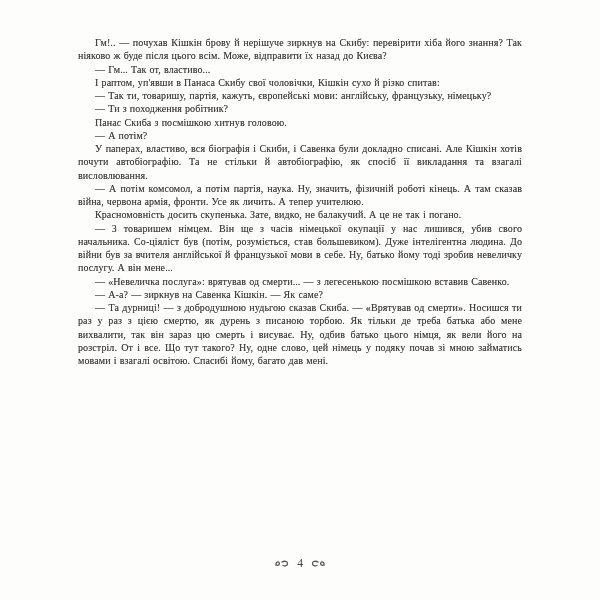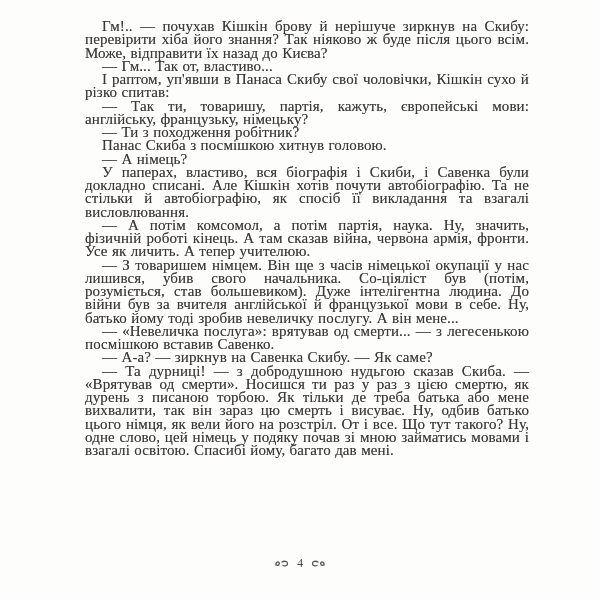--- a/index.html
+++ b/index.html
@@ -11,30 +11,29 @@
     position: relative;
     width: 600px;
     height: 600px;
     background: #fdfdfc;
     overflow: hidden;
     font-family: "Liberation Serif", serif;
   }
   .text-block {
     position: absolute;
     left: 78px;
-    top: 20px;
+    top: 36px;
     width: 444px;
-    font-size: 15px;
+    font-size: 10px;
     line-height: 13.25px;
     text-align: justify;
     color: #3d3a36;
     letter-spacing: 0.1px;
     word-spacing: 0.5px;
     text-shadow: 0 0 0.4px rgba(61,58,54,0.55);
-    margin-left: 7px;
   }
   .para {
     margin: 0;
     text-indent: 17px;
   }
   .footer {
     position: absolute;
     left: 0;
     top: 555px;
     width: 600px;
@@ -71,26 +70,27 @@
 <div class="page">
 
   <div class="text-block">
 
   <p class="para">Гм!.. — почухав Кішкін брову й нерішуче зиркнув на Скибу: перевірити хіба його знання? Так ніяково ж буде після цього всім. Може, відправити їх назад до Києва?</p>
       <p class="para">— Гм... Так от, властиво...</p>
       <p class="para">І раптом, уп'явши в Панаса Скибу свої чоловічки, Кішкін сухо й різко спитав:</p>
       <p class="para">— Так ти, товаришу, партія, кажуть, європейські мови: англійську, французьку, німецьку?</p>
       <p class="para">— Ти з походження робітник?</p>
       <p class="para">Панас Скиба з посмішкою хитнув головою.</p>
-      <p class="para">— А німець?</p>
+      <p class="para">— А потім?</p>
       <p class="para">У паперах, властиво, вся біографія і Скиби, і Савенка були докладно списані. Але Кішкін хотів почути автобіографію. Та не стільки й автобіографію, як спосіб її викладання та взагалі висловлювання.</p>
       <p class="para">— А потім комсомол, а потім партія, наука. Ну, значить, фізичній роботі кінець. А там сказав війна, червона армія, фронти. Усе як личить. А тепер учителюю.</p>
+      <p class="para">Красномовність досить скупенька. Зате, видко, не балакучий. А це не так і погано.</p>
       <p class="para">— З товаришем німцем. Він ще з часів німецької окупації у нас лишився, убив свого начальника. Со-ціяліст був (потім, розуміється, став большевиком). Дуже інтелігентна людина. До війни був за вчителя англійської й французької мови в себе. Ну, батько йому тоді зробив невеличку послугу. А він мене...</p>
       <p class="para">— «Невеличка послуга»: врятував од смерти... — з легесенькою посмішкою вставив Савенко.</p>
-      <p class="para">— А-а? — зиркнув на Савенка Скибу. — Як саме?</p>
+      <p class="para">— А-а? — зиркнув на Савенка Кішкін. — Як саме?</p>
       <p class="para">— Та дурниці! — з добродушною нудьгою сказав Скиба. — «Врятував од смерти». Носишся ти раз у раз з цією смертю, як дурень з писаною торбою. Як тільки де треба батька або мене вихвалити, так він зараз цю смерть і висуває. Ну, одбив батько цього німця, як вели його на розстріл. От і все. Що тут такого? Ну, одне слово, цей німець у подяку почав зі мною займатись мовами і взагалі освітою. Спасибі йому, багато дав мені.</p>
     </div>
 
   <div class="footer">
     <svg class="ornament" viewBox="0 0 14 9" aria-hidden="true">
       <path d="M1,6 C0.5,3.5 3,2 4,3.5 C5,5 3.5,7 2,6.2 M7,3 C9.5,1.5 12.5,2.5 12.5,4.5 C12.5,6.5 10,7.5 8,6.5"></path>
     </svg>
     <span class="page-number">4</span>
     <svg class="ornament mirrored" viewBox="0 0 14 9" aria-hidden="true">
       <path d="M1,6 C0.5,3.5 3,2 4,3.5 C5,5 3.5,7 2,6.2 M7,3 C9.5,1.5 12.5,2.5 12.5,4.5 C12.5,6.5 10,7.5 8,6.5"></path>

